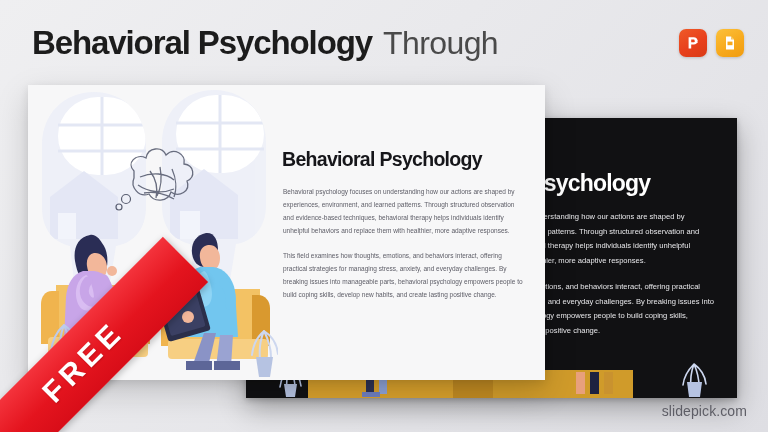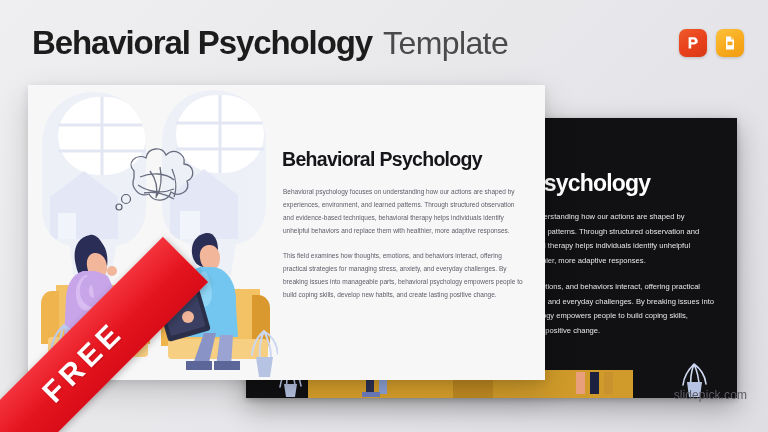--- a/index.html
+++ b/index.html
@@ -86,31 +86,31 @@
     display:flex; align-items:center; justify-content:center;
     box-shadow:0 2px 7px rgba(0,0,0,0.25);
   }
   .ribbon span {
     color:#fff; font-size:30px; font-weight:700; letter-spacing:5px;
     text-shadow:0 1px 2px rgba(0,0,0,0.18);
   }
 
   
   .watermark {
-    position:absolute; right:21px; bottom:30px;
-    font-size:12px; color:#5e5e66; letter-spacing:0.1px;
+    position:absolute; right:21px; bottom:13px;
+    font-size:14px; color:#5e5e66; letter-spacing:0.1px;
   }
 </style>
 </head>
 <body>
 
 <div class="header">
   <div class="title-wrap">
     <span class="title-bold">Behavioral Psychology</span>
-    <span class="title-light">Template</span>
+    <span class="title-light">Through</span>
   </div>
 
   <div class="format-icons">
     <div class="fmt-icon fmt-ppt">
       <svg width="16" height="16" viewBox="0 0 16 16">
         <path d="M3.6 2.3h5.1c2.3 0 3.9 1.5 3.9 3.6 0 2.1-1.6 3.6-3.9 3.6H6.2v3.9H3.6V2.3z" fill="#ffffff"></path>
         <path d="M6.2 4.5h2.2c1 0 1.6.6 1.6 1.4 0 .9-.6 1.4-1.6 1.4H6.2V4.5z" fill="#e8401c"></path>
         <rect x="9.4" y="5.3" width="3.2" height="0.9" fill="#ffffff" opacity="0.85"></rect>
         <rect x="9.4" y="7.0" width="3.2" height="0.9" fill="#ffffff" opacity="0.85"></rect>
       </svg>

